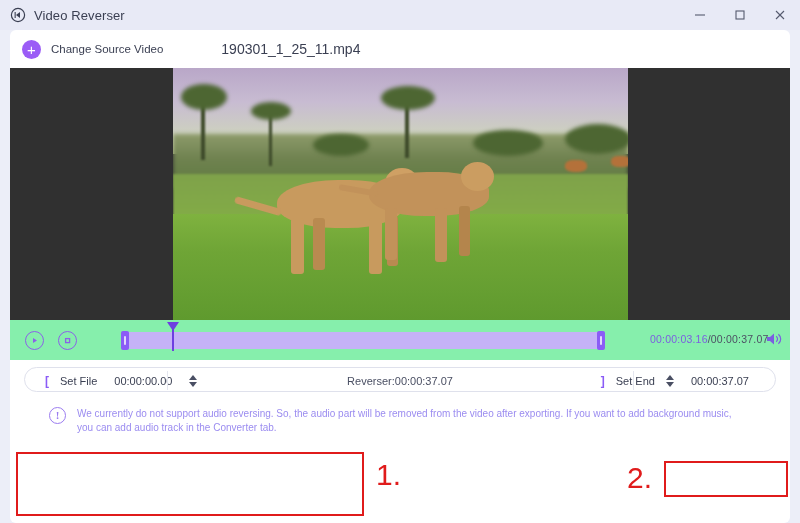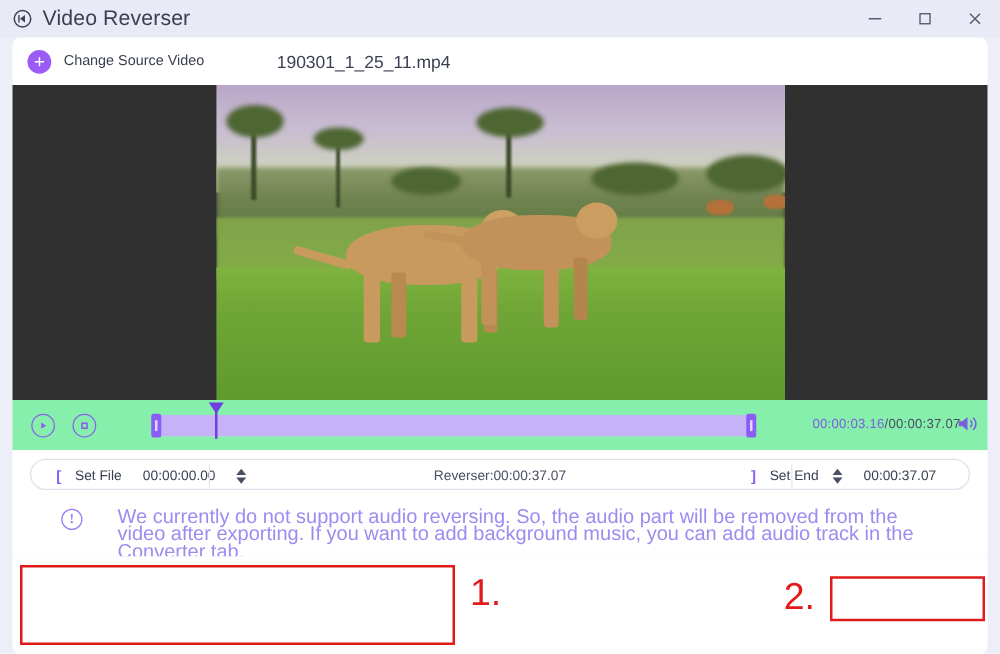--- a/index.html
+++ b/index.html
@@ -19,21 +19,21 @@
   .titlebar {
     position: absolute; left: 0; top: 0; width: 800px; height: 30px;
     background: #e8eaf6;
     display: flex; align-items: center;
   }
   .tb-icon {
     margin-left: 10px; width: 16px; height: 16px;
     display: flex; align-items: center; justify-content: center;
   }
   .tb-title {
-    margin-left: 8px; font-size: 17px; color: #3a3f52; letter-spacing: .1px;
+    margin-left: 8px; font-size: 13px; color: #3a3f52; letter-spacing: .1px;
   }
   .tb-controls {
     margin-left: auto; display: flex; align-items: center; height: 30px;
   }
   .tb-btn {
     width: 40px; height: 30px; display: flex; align-items: center; justify-content: center;
     color: #555a6e;
   }
 
   
@@ -207,22 +207,22 @@
     display: flex; align-items: flex-start; padding-top: 7px;
   }
   .notice-icon {
     margin-left: 39px; width: 17px; height: 17px; flex: none;
     border: 1.3px solid #9b7cf0; border-radius: 50%;
     display: flex; align-items: center; justify-content: center;
     color: #9b7cf0; font-size: 11px; line-height: 1; font-weight: 700;
     font-family: "Liberation Serif", serif;
   }
   .notice-text {
-    margin-left: 28px; width: 660px;
-    font-size: 16px; line-height: 14px; color: #9b8cf0;
+    margin-left: 11px; width: 660px;
+    font-size: 10px; line-height: 14px; color: #9b8cf0;
   }
 
   
   .bottom {
     position: absolute; left: 10px; top: 445px; width: 780px; height: 78px;
     background: #ffffff;
     border-bottom-left-radius: 6px; border-bottom-right-radius: 6px;
   }
   .hl-box {
     position: absolute; border: 2px solid #e01b1b; background: transparent;

